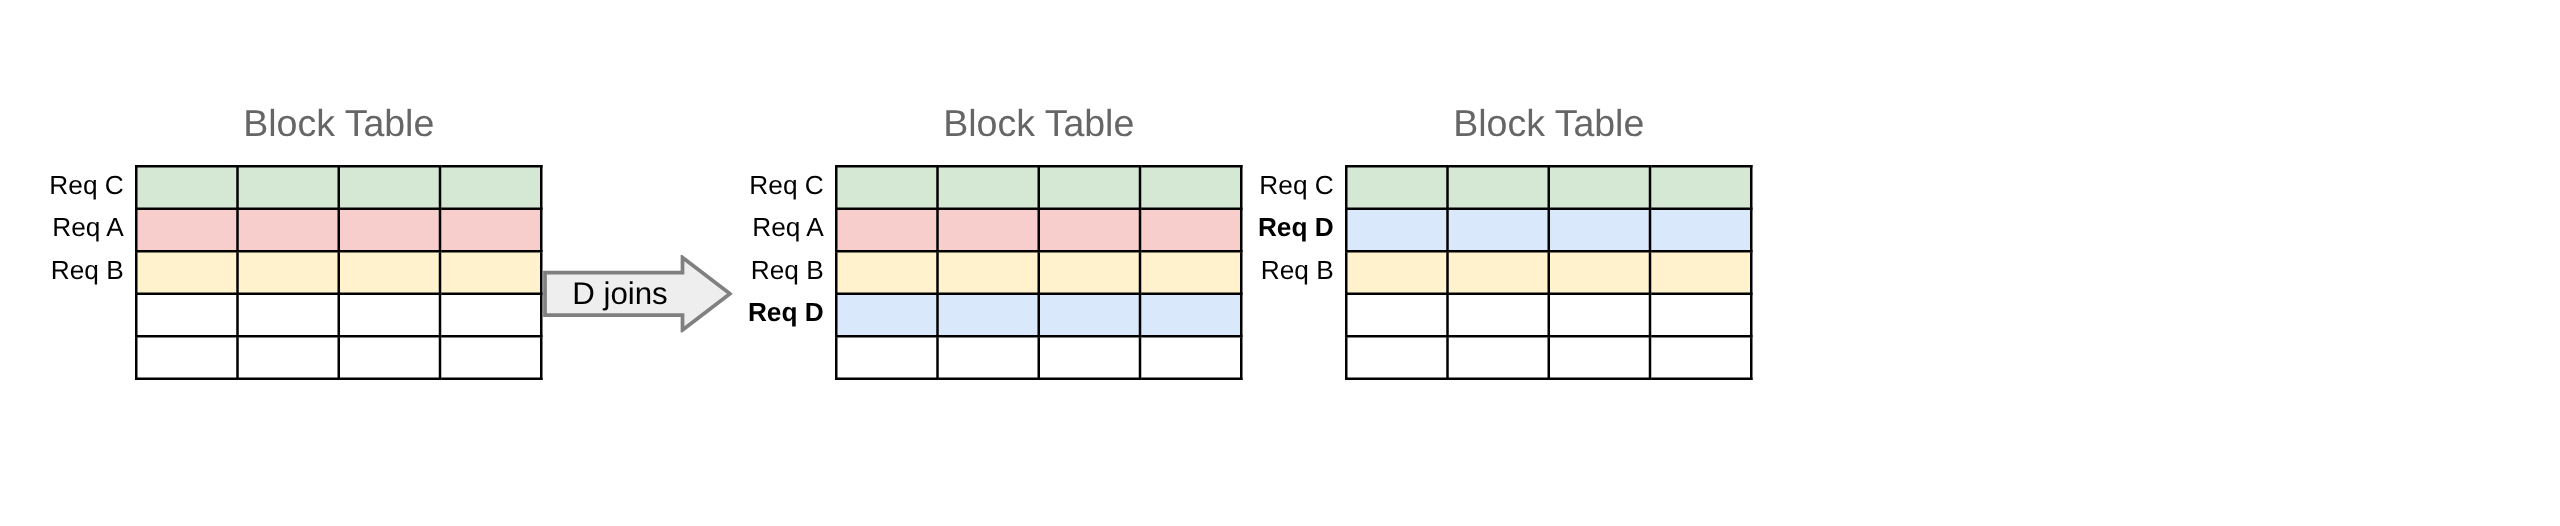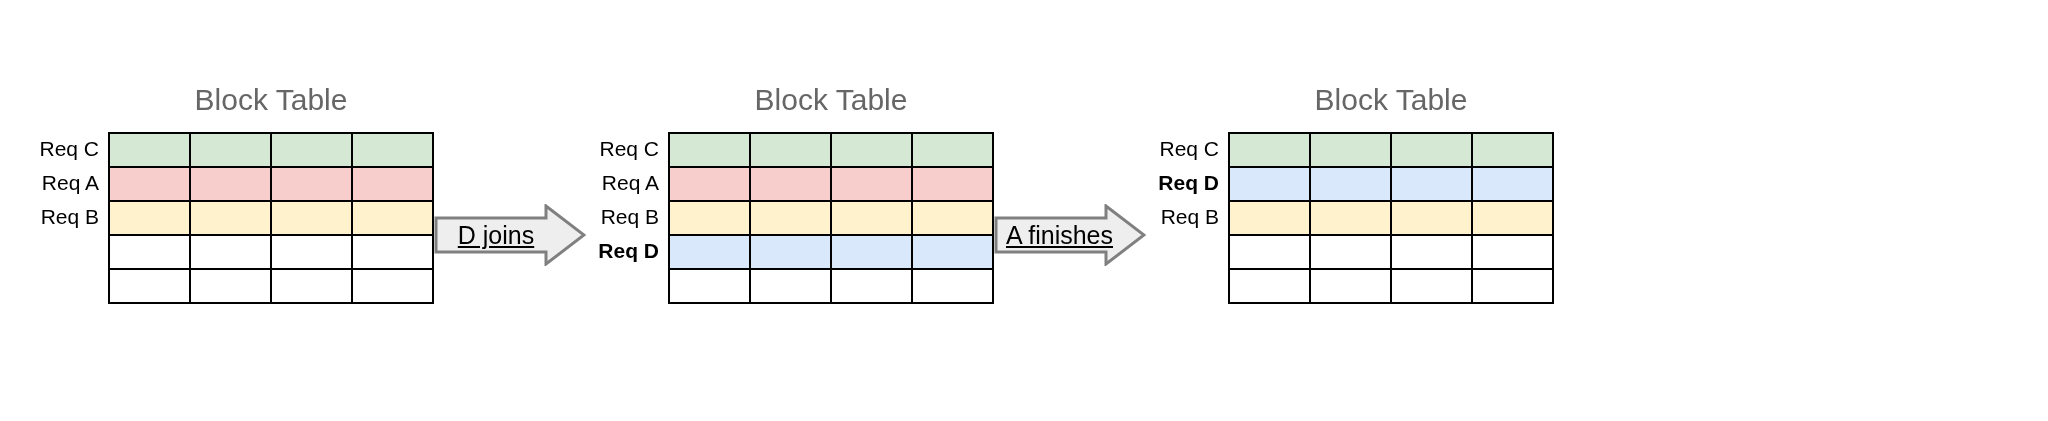--- a/index.html
+++ b/index.html
@@ -119,21 +119,20 @@
     height: 330px;
   }
   .arrow {
     position: relative;
     margin-top: 124px;
     width: 152px;
     height: 62px;
     display: flex;
     align-items: center;
     justify-content: flex-start;
-    text-decoration: underline;
   }
   .arrow-shape {
     position: absolute;
     inset: 0;
     width: 152px;
     height: 62px;
   }
   .arrow-label {
     position: relative;
     z-index: 2;
@@ -255,28 +254,20 @@
               <tr>
                 <td style="background: rgb(255, 255, 255);"></td>
                 <td style="background: rgb(255, 255, 255);"></td>
                 <td style="background: rgb(255, 255, 255);"></td>
                 <td style="background: rgb(255, 255, 255);"></td>
               </tr>
             </tbody>
           </table>
         </div>
       </div>
-      <div class="arrow-wrap">
-        <div class="arrow">
-          <svg class="arrow-shape" viewBox="0 0 152 62" preserveAspectRatio="none">
-            <path d="M2,14 L112,14 L112,2 L150,31 L112,60 L112,48 L2,48 Z" fill="#eeeeee" stroke="#808080" stroke-width="3" stroke-linejoin="miter"></path>
-          </svg>
-          <div class="arrow-label">A finishes</div>
-        </div>
-      </div>
       <div class="panel">
         <div class="panel-title-wrap">
           <div class="title-spacer" style="width: 82px;"></div>
           <div class="panel-title panel-title-inner">Block Table</div>
         </div>
         <div class="panel-body">
           <div class="row-labels" style="width: 82px;">
             <div class="row-label">Req C</div>
             <div class="row-label bold">Req D</div>
             <div class="row-label">Req B</div>

